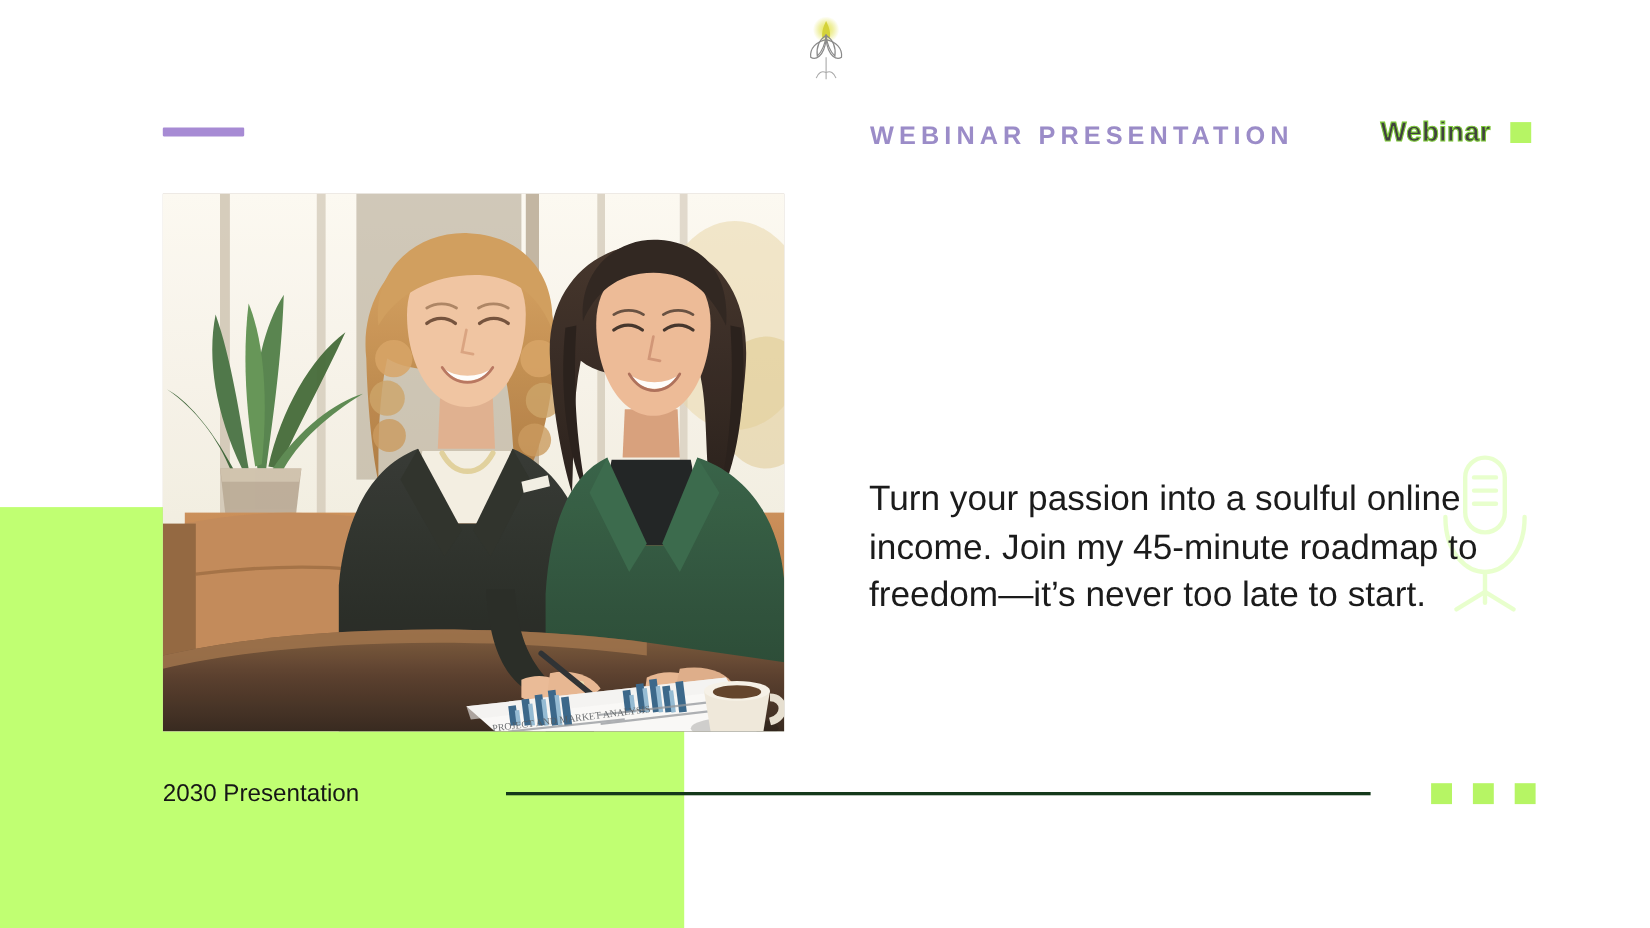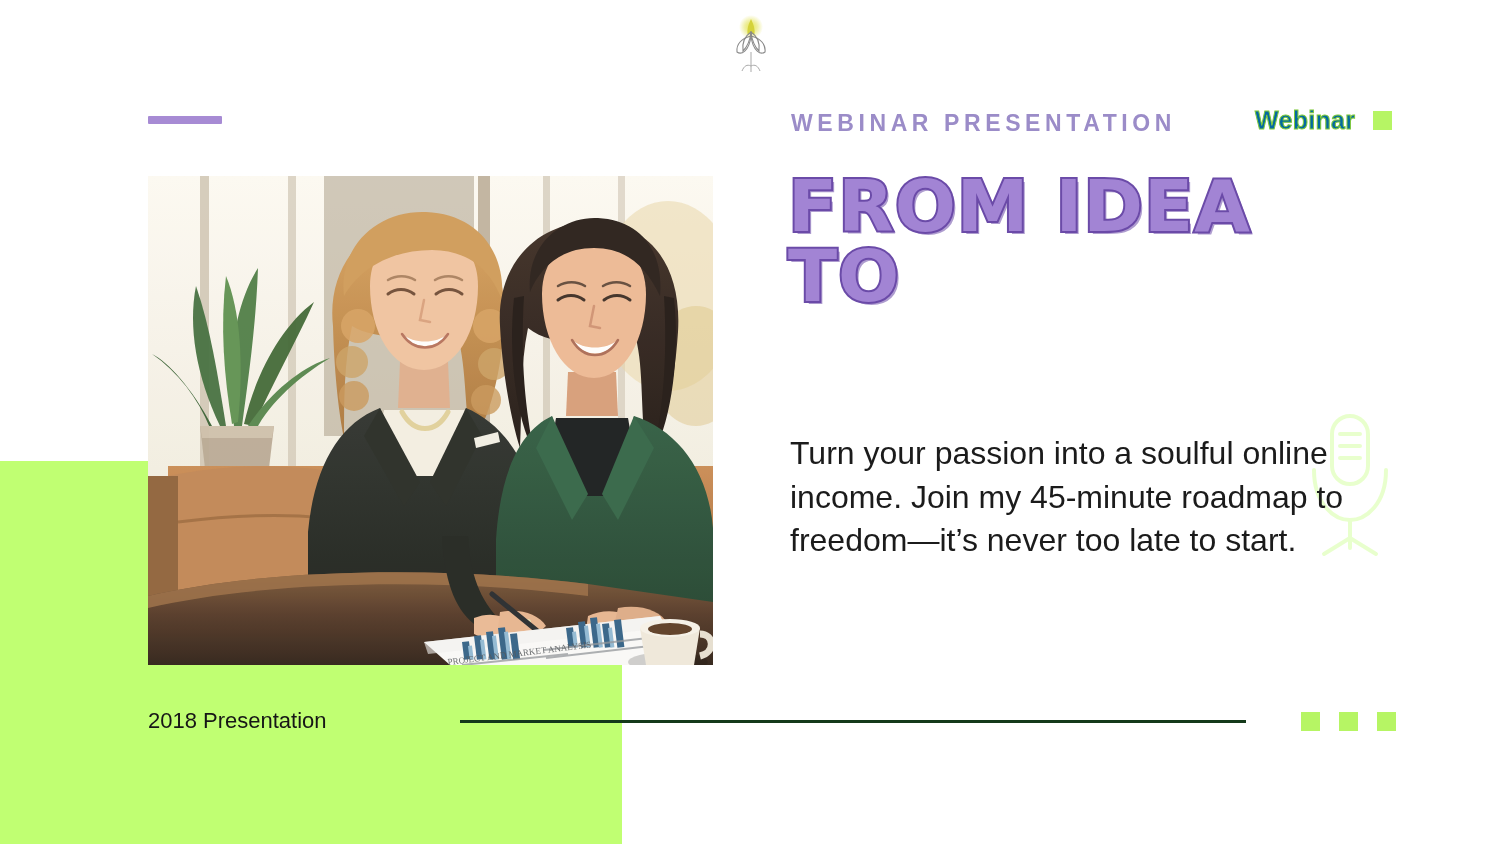--- a/index.html
+++ b/index.html
@@ -65,21 +65,21 @@
     position: absolute;
     left: 1255px;
     top: 106px;
     display: flex;
     align-items: center;
     gap: 18px;
   }
   .webinar-tag .label {
     font-size: 25px;
     font-weight: 700;
-    color: #0369a1;
+    color: #404040;
     -webkit-text-stroke: 1px #7ec93a;
     letter-spacing: 0.3px;
     white-space: nowrap;
   }
   .webinar-tag .sq {
     width: 19px;
     height: 19px;
     background: #b6f564;
   }
 
@@ -396,38 +396,37 @@
         <ellipse cx="522" cy="452" rx="30" ry="9" fill="#f7f3ea"></ellipse>
         <ellipse cx="522" cy="453" rx="22" ry="6" fill="#5a3a22"></ellipse>
         <path d="M552 458 C566 458 568 476 552 480" stroke="#e6dfd1" stroke-width="7" fill="none"></path>
       </g>
 
       <rect width="565" height="489" fill="#f3e2c5" opacity="0.07"></rect>
     </svg>
   </div>
 
   <div class="headline">
-    <span class="ln">FROM IDEA TO</span>
   </div>
 
   <div class="mic-watermark">
     <svg viewBox="0 0 120 150" width="120" height="150" xmlns="http://www.w3.org/2000/svg">
       <g fill="none" stroke="#c0ff72" stroke-width="4" stroke-linecap="round">
         <rect x="42" y="8" width="36" height="68" rx="18"></rect>
         <path d="M50 26 L70 26 M50 38 L70 38 M50 50 L70 50"></path>
         <path d="M24 62 C24 96 44 112 60 112 C76 112 96 96 96 62"></path>
         <path d="M60 112 L60 140"></path>
         <path d="M60 130 L34 146 M60 130 L86 146"></path>
       </g>
     </svg>
   </div>
 
   <div class="body-copy">Turn your passion into a soulful online income. Join my 45-minute roadmap to freedom—it’s never too late to start.</div>
 
-  <div class="footer-label">2018 Presentation</div>
+  <div class="footer-label">2030 Presentation</div>
   <div class="footer-rule"></div>
   <div class="footer-dots">
     <span class="sq"></span>
     <span class="sq"></span>
     <span class="sq"></span>
   </div>
 
 </div>
 
 </body></html>

